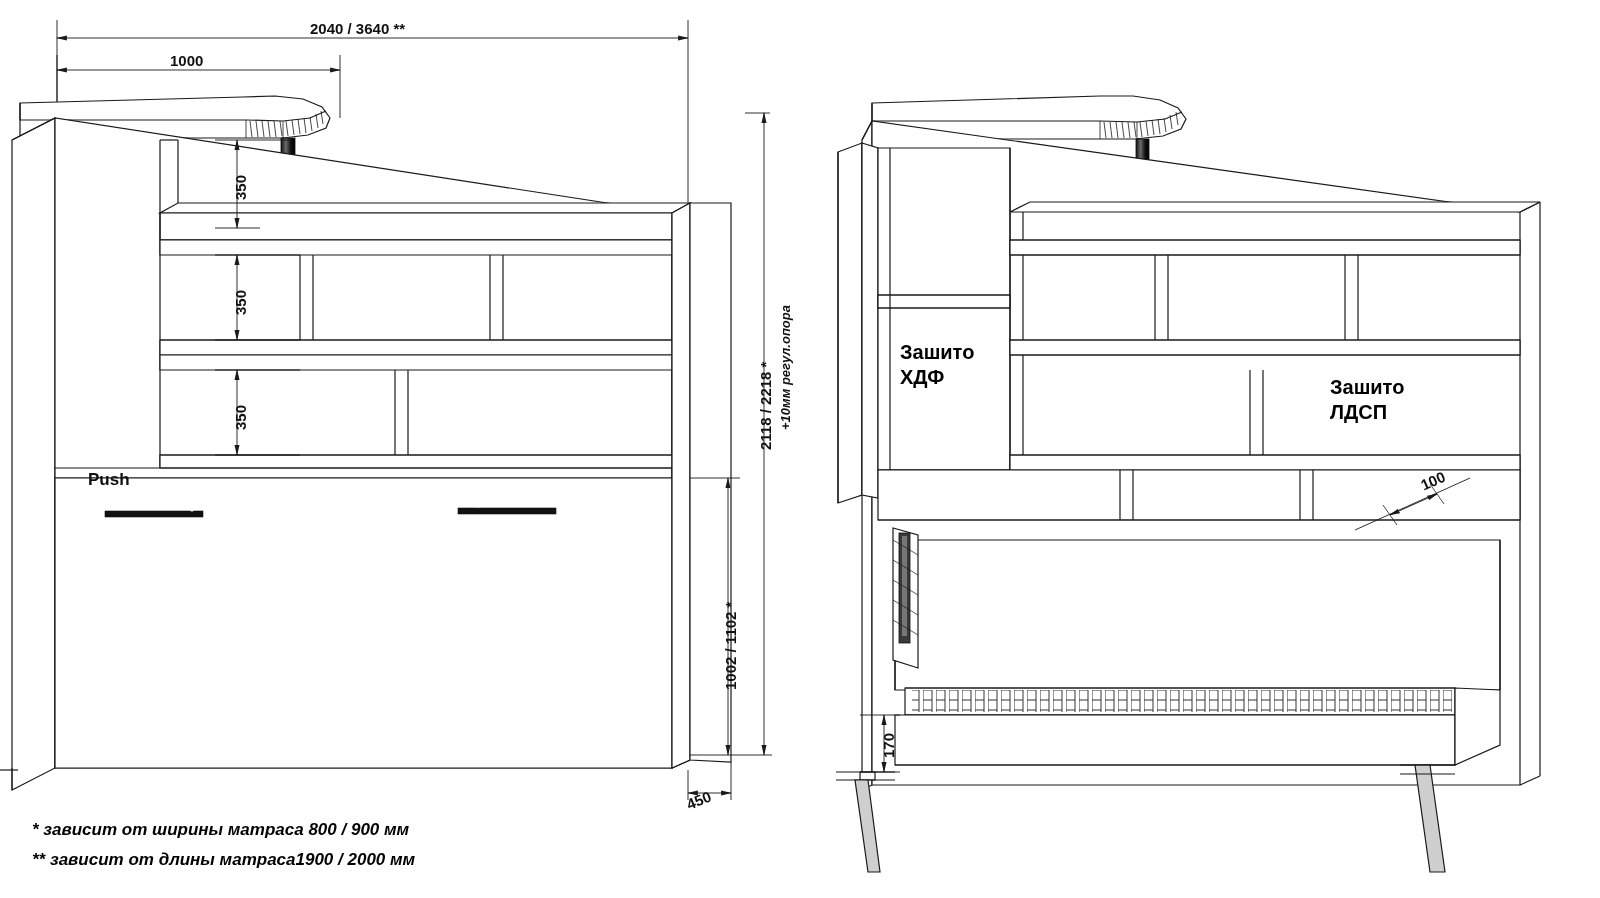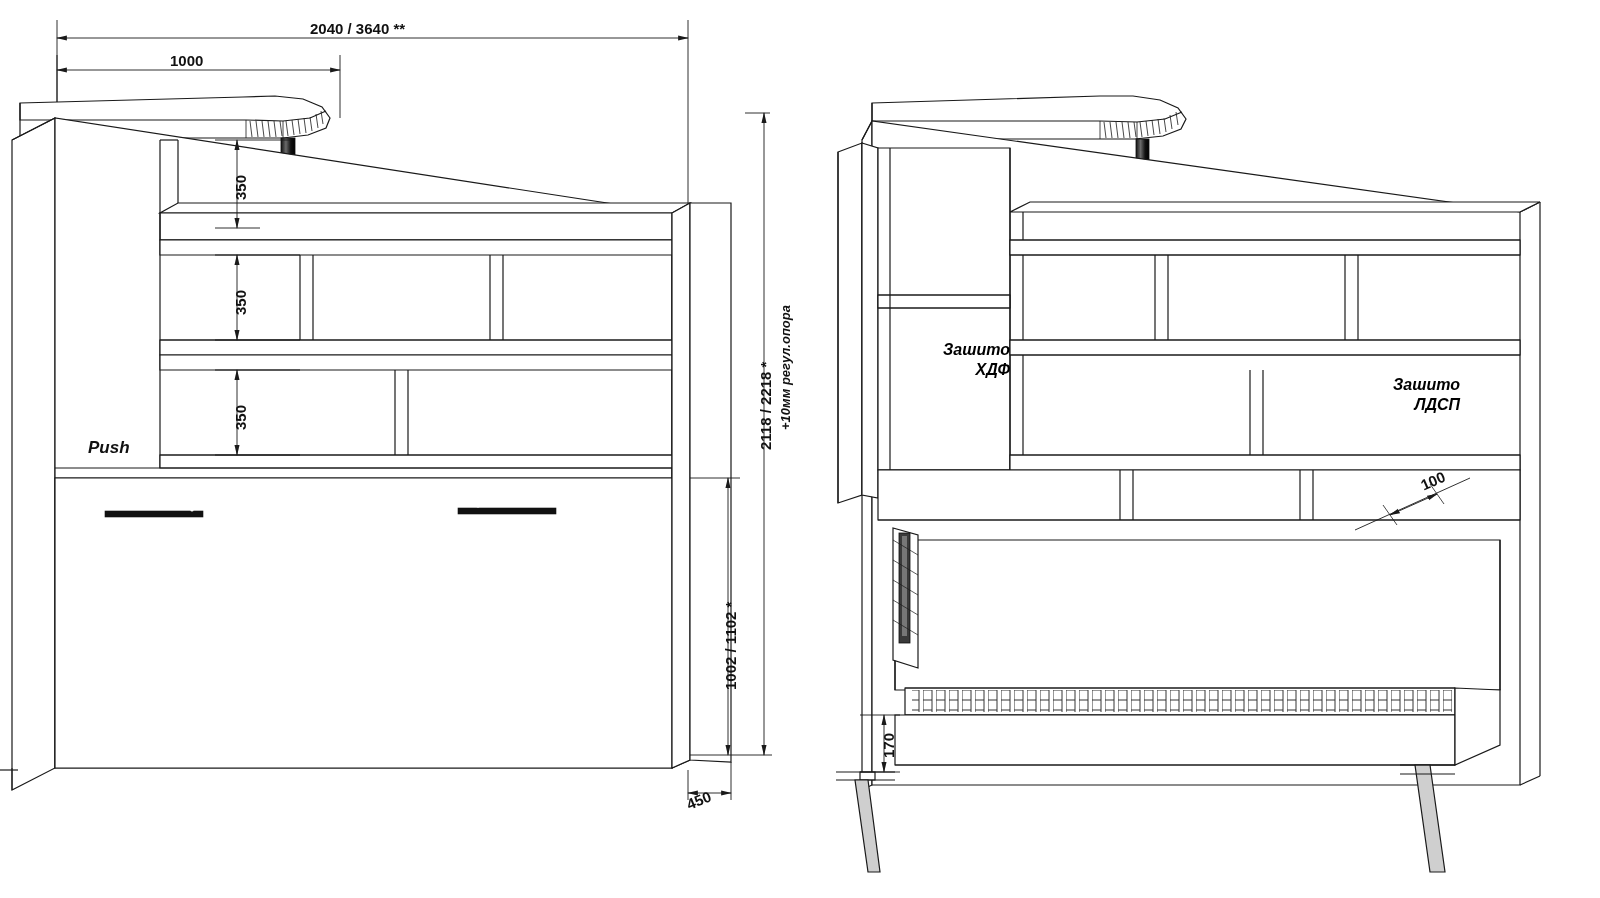--- a/index.html
+++ b/index.html
@@ -19,34 +19,33 @@
     font-weight:bold;
     font-size:15px;
     color:#111;
     white-space:nowrap;
     line-height:1.15;
   }
   .lbl.vert{
     transform-origin:0 0;
     transform:rotate(-90deg);
   }
-  .lbl.ital{font-style:italic;}
+  .lbl.ital{margin-top:32px;}
   .note{
     position:absolute;
     font-style:italic;
     font-weight:bold;
     font-size:17px;
     white-space:nowrap;
   }
   .zash{
     position:absolute;
-    font-style:italic;
     font-weight:bold;
-    font-size:16px;
-    text-align:right;
+    font-size:20px;
+    text-align:left;
     line-height:1.25;
     white-space:pre;
   }
 </style>
 </head>
 <body>
 
 <div class="stage">
 
   <svg class="drawing" viewBox="0 0 1600 898">
@@ -359,14 +358,16 @@
 
   <div class="lbl vert" style="left:880px;top:758px;">170</div>
 
   <div class="lbl ital" style="left:88px;top:438px;font-size:17px;">Push</div>
 
   <div class="zash" style="left:900px;top:340px;width:110px;">Зашито
 ХДФ</div>
   <div class="zash" style="left:1330px;top:375px;width:130px;">Зашито
 ЛДСП</div>
 
+  <div class="note" style="left:32px;top:820px;">*  зависит от ширины матраса 800 / 900 мм</div>
+  <div class="note" style="left:32px;top:850px;">** зависит от длины матраса1900 / 2000 мм</div>
 
 </div>
 
 </body></html>

